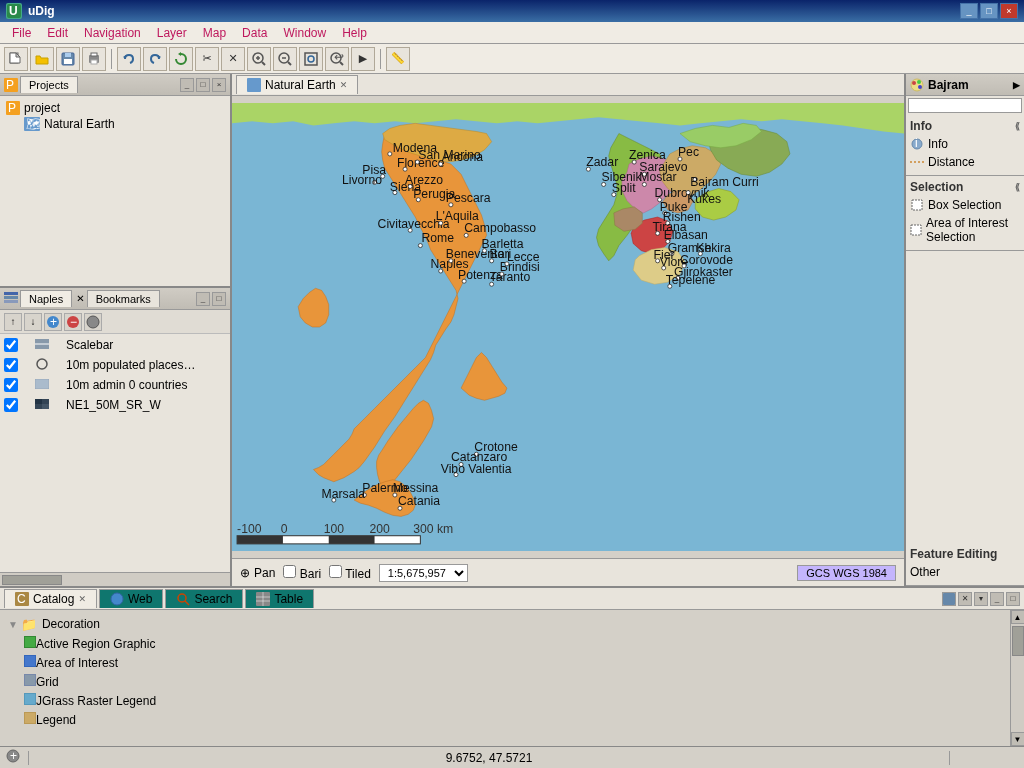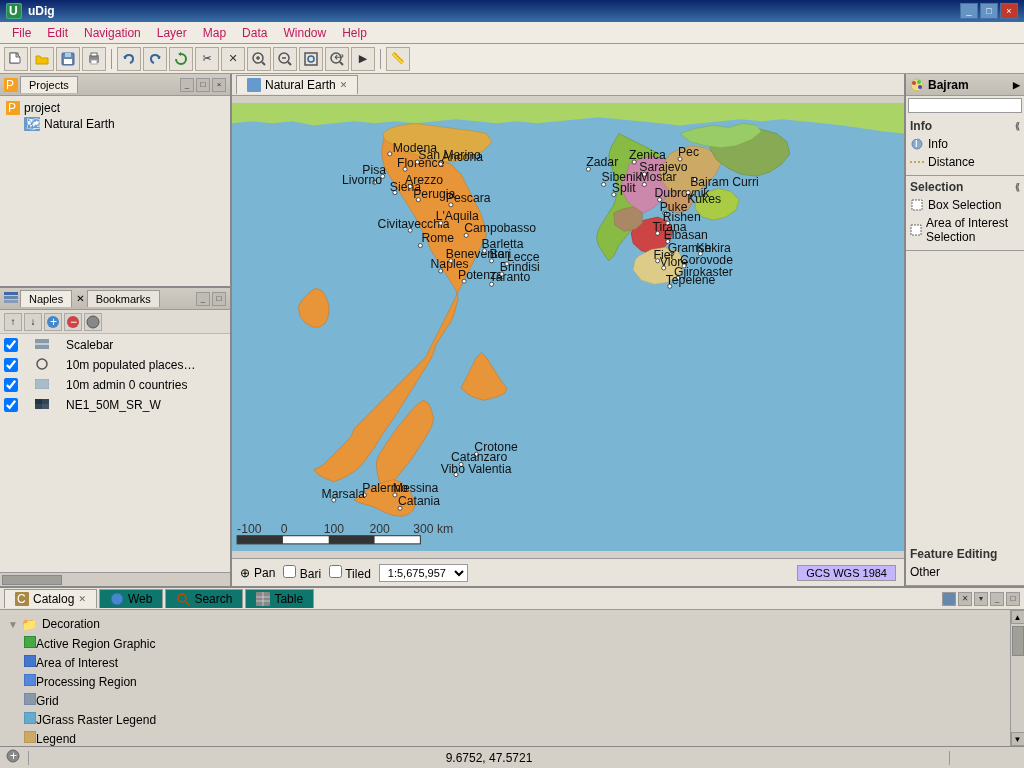--- a/index.html
+++ b/index.html
@@ -755,24 +755,20 @@
         </div>
         <div class="catalog-indent">
           <span><div class="cat-icon-green" style="display:inline-block;"></div></span>
           <span>Active Region Graphic</span>
         </div>
         <div class="catalog-indent">
           <span><div class="cat-icon-blue" style="display:inline-block;"></div></span>
           <span>Area of Interest</span>
         </div>
         <div class="catalog-indent">
-          <span><div class="cat-icon-blue2" style="display:inline-block;"></div></span>
-          <span>Processing Region</span>
-        </div>
-        <div class="catalog-indent">
           <span><div class="cat-icon-grid" style="display:inline-block;"></div></span>
           <span>Grid</span>
         </div>
         <div class="catalog-indent">
           <span><div class="cat-icon-jg" style="display:inline-block;"></div></span>
           <span>JGrass Raster Legend</span>
         </div>
         <div class="catalog-indent">
           <span><div class="cat-icon-legend" style="display:inline-block;"></div></span>
           <span>Legend</span>

